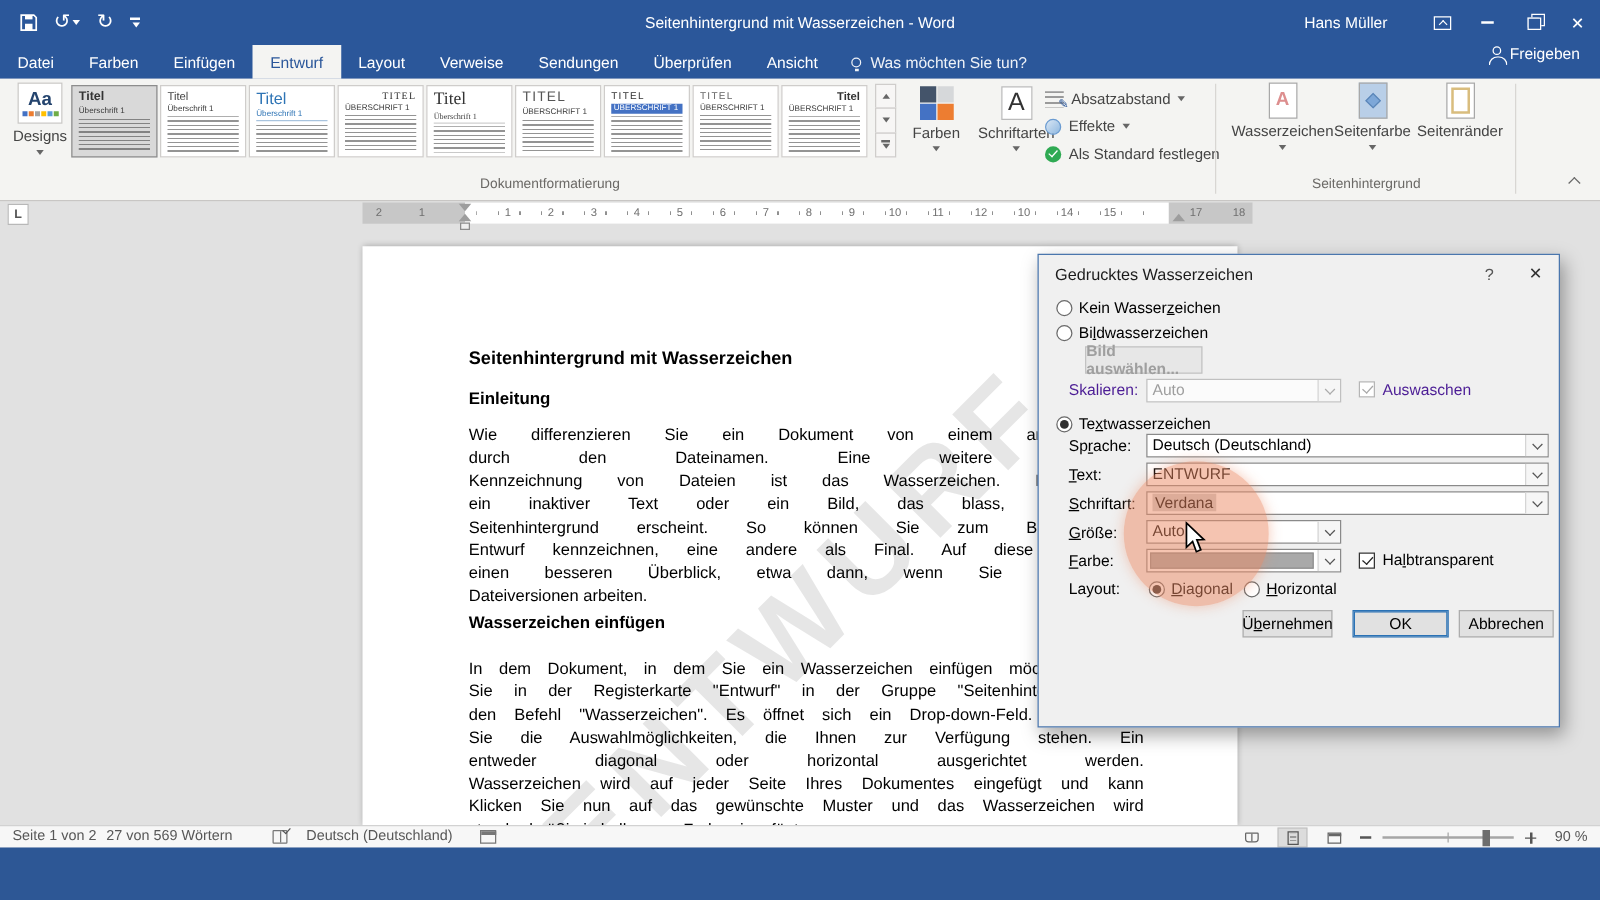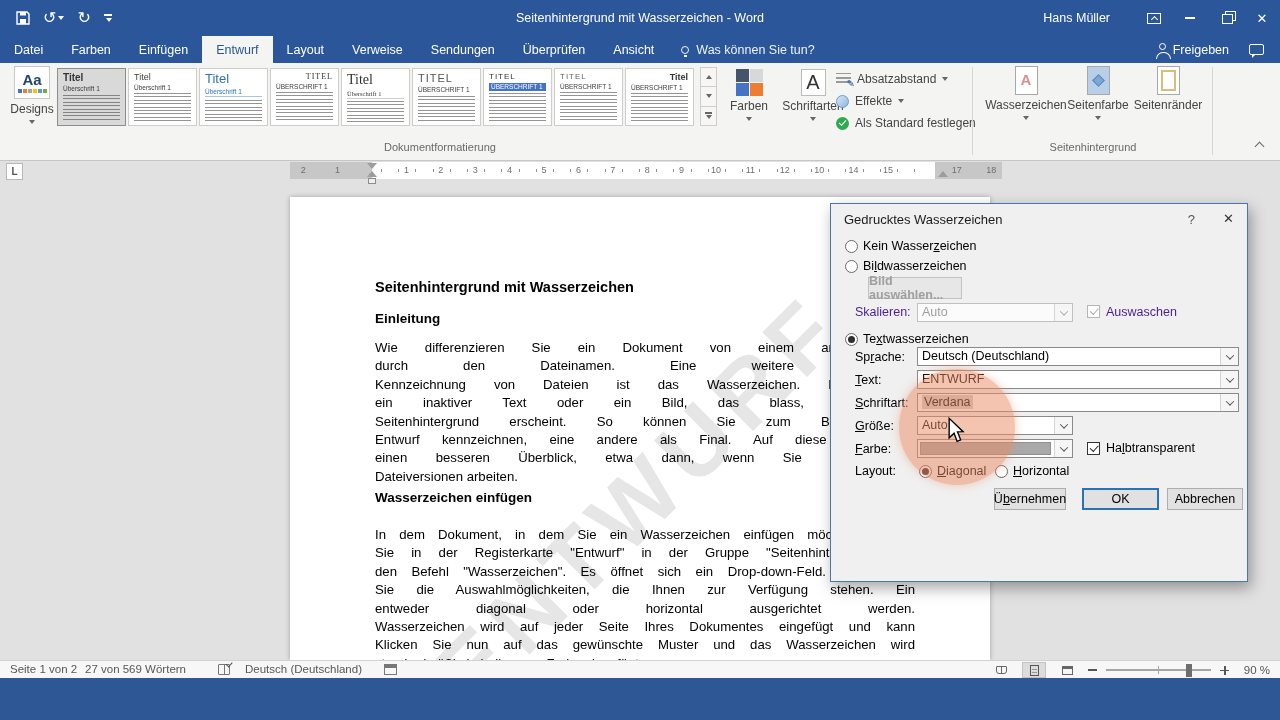--- a/index.html
+++ b/index.html
@@ -27,21 +27,21 @@
   .ic-restore::after{content:"";position:absolute;left:-1px;top:-1px;width:9px;height:8px;background:#2b579a;border:1px solid #fff;}
 
   
   .tabrow{position:absolute;left:0;top:36px;width:1280px;height:27px;background:#2b579a;display:flex;color:#fff;}
   #tabs{display:flex;}
   .tab{padding:0 14px;display:flex;align-items:center;font-size:12.5px;white-space:nowrap;}
   .tab.active{background:#f4f4f2;color:#2b579a;}
   .tellme{display:flex;align-items:center;gap:7px;margin-left:13px;font-size:12.5px;color:rgba(255,255,255,.92);}
   .bulb{width:8px;height:8px;border:1.3px solid rgba(255,255,255,.92);border-radius:50%;position:relative;}
   .bulb::after{content:"";position:absolute;left:1.5px;top:8px;width:3px;height:2.5px;background:rgba(255,255,255,.92);}
-  .tabrow-right{margin-left:auto;display:flex;align-items:center;gap:20px;padding-right:16px;}
+  .tabrow-right{margin-left:auto;display:flex;align-items:center;gap:20px;padding-right:16px;flex-direction:column;}
   .share{display:flex;align-items:center;gap:7px;font-size:12.5px;}
   .person{width:7px;height:7px;border:1.3px solid #fff;border-radius:50%;position:relative;margin-top:-6px;}
   .person::after{content:"";position:absolute;left:-3.5px;top:7.5px;width:13px;height:6px;border:1.3px solid #fff;border-bottom:none;border-radius:7px 7px 0 0;}
   .comment-ic{width:15px;height:11px;border:1.4px solid #fff;border-radius:2px;position:relative;}
   .comment-ic::after{content:"";position:absolute;left:2px;bottom:-4px;width:0;height:0;border-left:4px solid #fff;border-bottom:4px solid transparent;}
 
   
   .ribbon{position:absolute;left:0;top:63px;width:1280px;height:98px;background:#f4f4f2;border-bottom:1px solid #c8c6c4;font-size:12px;color:#444;}
   .bigbtn{position:absolute;top:3px;display:flex;flex-direction:column;align-items:center;}
   .bigbtn .lbl{margin-top:3px;white-space:nowrap;}
@@ -227,21 +227,21 @@
         <div class="tab">Einfügen</div>
         <div class="tab active">Entwurf</div>
         <div class="tab">Layout</div>
         <div class="tab">Verweise</div>
         <div class="tab">Sendungen</div>
         <div class="tab">Überprüfen</div>
         <div class="tab">Ansicht</div>
       </div>
     <div class="tellme">
       <span class="bulb"></span>
-      <span>Was können Sie tun?</span>
+      <span>Was möchten Sie tun?</span>
     </div>
     <div class="tabrow-right">
       <span class="share">
         <span class="person"></span>
         <span>Freigeben</span>
       </span>
       <span class="comment-ic"></span>
     </div>
   </div>
 

